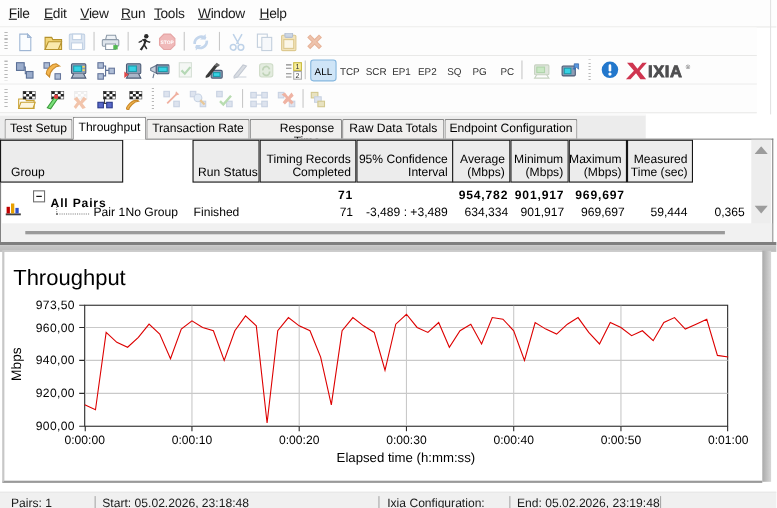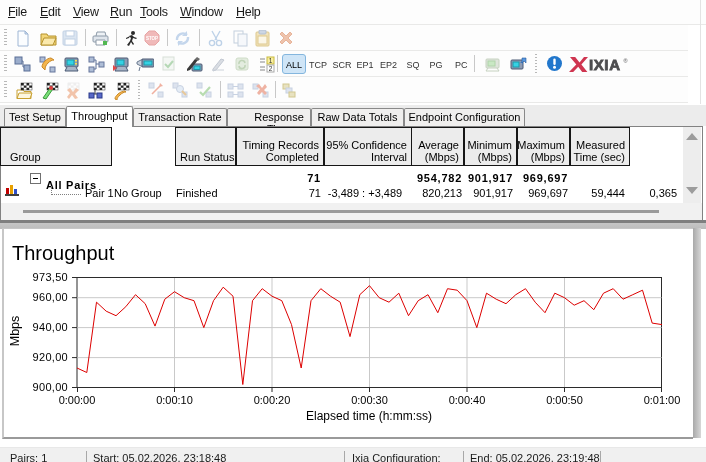--- a/index.html
+++ b/index.html
@@ -12,21 +12,21 @@
   
   .tbar { left:0; width:688px; height:26px; background:#fdfdfd; border-bottom:1px solid #e9e9e8; }
   .grip { position:absolute; left:4px; top:4px; width:3px; height:18px;
     background:repeating-linear-gradient(to bottom,#b8b8b8 0 1px,transparent 1px 3px); }
   .tsep { position:absolute; top:4px; width:1px; height:17px; background:#c8c8c8; }
   .dsep { position:absolute; top:3px; width:2px; height:20px;
     background:repeating-linear-gradient(to bottom,#b8b8b8 0 1px,transparent 1px 3px); }
   .ticon { position:absolute; top:5px; }
   .tlabel { position:absolute; top:9px; font-size:9px; color:#333; }
   
-  #tabstrip { left:0; top:104px; width:706px; height:22px; background:#ececec; border-top:1px solid #fff; }
+  #tabstrip { left:0; top:104px; width:587px; height:22px; background:#ececec; border-top:1px solid #fff; }
   .tab { position:absolute; top:3px; height:19px; background:#f0efee; border:1px solid #898989; border-bottom:none;
      border-radius:2px 2px 0 0; font-size:11px; color:#000; text-align:center; padding-top:2px; }
   .tab.active { background:#fff; top:1px; height:21px; z-index:3; padding-top:3px; }
   
   #tablepanel { left:0; top:126px; width:703px; height:94px; background:#fff; border:1px solid #828282; border-bottom:none; }
   .hcell { position:absolute; top:0; height:39px; background:#ececec; border:1px solid #161616; font-size:11px; color:#000; }
   .hl { text-align:left; } .hr { text-align:right; }
   .cell { position:absolute; font-size:11px; color:#000; white-space:nowrap; }
   .b { font-weight:bold; letter-spacing:0.75px; }
   
@@ -339,22 +339,22 @@
     <rect x="0" y="10" width="14" height="2" fill="#404040"></rect>
     <rect x="1" y="4" width="3" height="6" fill="#c00000"></rect>
     <rect x="5" y="1" width="3" height="9" fill="#e8a000"></rect>
     <rect x="9" y="5" width="3" height="5" fill="#3050c8"></rect>
   </svg>
   <div class="abs" style="left:50px;top:59px;width:30px;height:9px;border-left:1px dotted #808080;border-bottom:1px dotted #808080;"></div>
   <div class="cell" style="left:84px;top:60px;">Pair 1</div>
   <div class="cell" style="left:113px;top:60px;">No Group</div>
   <div class="cell" style="left:175px;top:60px;">Finished</div>
   <div class="cell" style="left:234px;top:60px;width:86px;text-align:right;">71</div>
-  <div class="cell" style="left:322px;top:60px;width:84px;text-align:center;">-3,489 : +3,489</div>
-  <div class="cell" style="left:410px;top:60px;width:51px;text-align:right;">820,213</div>
+  <div class="cell" style="left:322px;top:60px;width:84px;text-align:right;">-3,489 : +3,489</div>
+  <div class="cell" style="left:410px;top:60px;width:51px;text-align:right;">634,334</div>
   <div class="cell" style="left:462px;top:60px;width:50px;text-align:right;">901,917</div>
   <div class="cell" style="left:515px;top:60px;width:52px;text-align:right;">969,697</div>
   <div class="cell" style="left:568px;top:60px;width:56px;text-align:right;">59,444</div>
   <div class="cell" style="left:628px;top:60px;width:48px;text-align:right;">0,365</div>
 
   <div class="abs" style="left:0px;top:76px;width:701px;height:17px;background:#f1f1f1;"></div>
   <div class="abs" style="left:22px;top:83px;width:636px;height:3px;background:#9a9a9a;"></div>
 </div>
 
 <div class="abs" style="left:0;top:219.5px;width:706px;height:3px;background:#7f7f7f;"></div>

